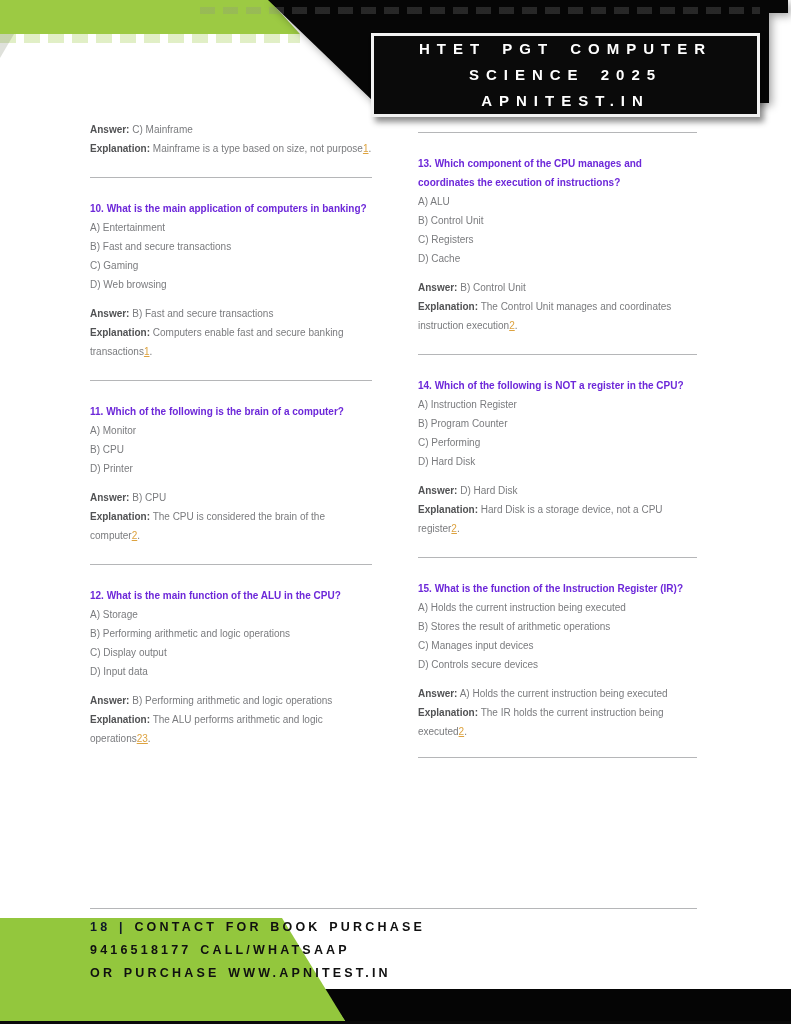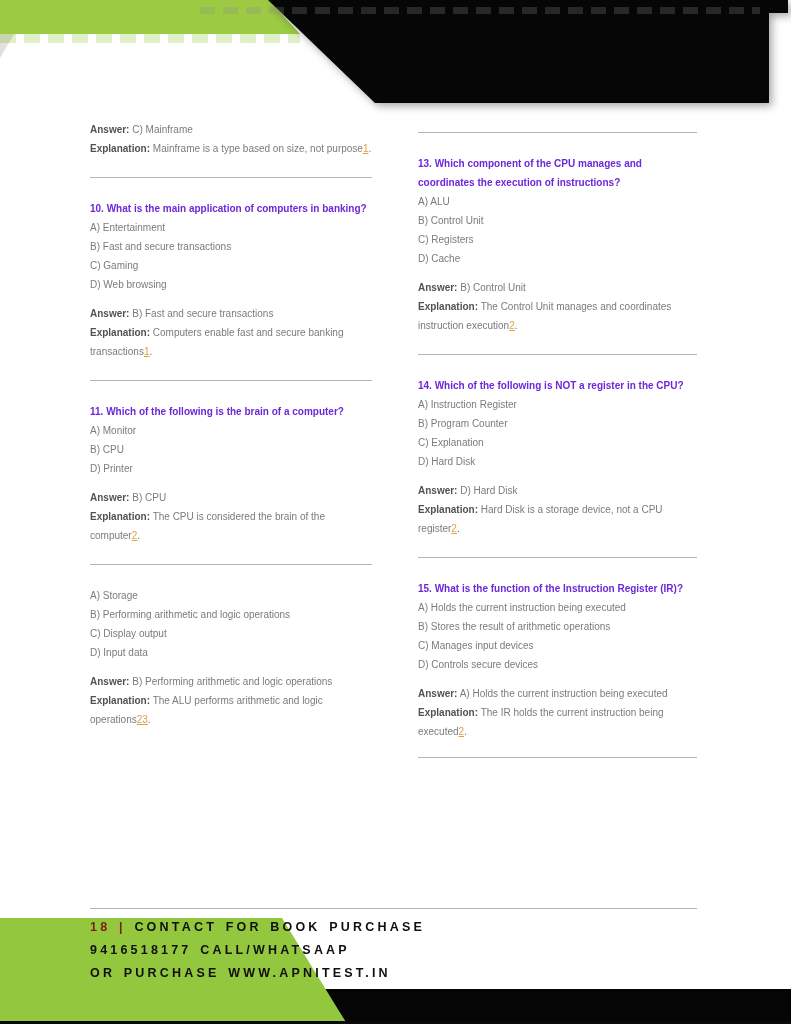--- a/index.html
+++ b/index.html
@@ -74,34 +74,39 @@
     position:absolute; left:0; top:918px; width:400px; height:106px; background:#93c73d;
     clip-path: polygon(0 0, 282px 0, 347px 106px, 0 106px);
     z-index:2;
   }
   .bottom-strip { position:absolute; left:0; top:1021px; width:791px; height:3px; background:#0a0a0a; z-index:3; }
   .footer-text {
     position:absolute; left:90px; top:916px; z-index:4;
     font-size:12.5px; font-weight:bold; line-height:23px;
     letter-spacing:3.2px; word-spacing:2px; color:#101010; white-space:nowrap;
   }
-  .footer-muted { color:#7f1d1d; }
+  .footer-muted { color:#0f172a; }
 </style>
 </head>
 <body>
 
 <div class="page">
 
   <div class="green-band"></div>
   <div class="green-ghost"></div>
   <div class="green-wedge"></div>
   <div class="black-band-wrap">
     <div class="black-band"></div>
   </div>
   <div class="band-distress"></div>
+  <div class="title-box">
+    <div>HTET PGT COMPUTER</div>
+    <div>SCIENCE 2025</div>
+    <div>APNITEST.IN</div>
+  </div>
 
   <div class="col col-left">
 
     <section>
       <p><span class="lbl">Answer:</span> <span>C) Mainframe</span></p>
       <p><span class="lbl">Explanation:</span> <span>Mainframe is a type based on size, not purpose</span><a class="ref">1</a><span>.</span></p>
     </section>
 
     <hr class="divider">
 
@@ -126,20 +131,21 @@
       <p>D) Printer</p>
       <div class="ans-block">
         <p><span class="lbl">Answer:</span> <span>B) CPU</span></p>
         <p><span class="lbl">Explanation:</span> <span>The CPU is considered the brain of the computer</span><a class="ref">2</a><span>.</span></p>
       </div>
     </section>
 
     <hr class="divider">
 
     <section>
+      <p class="q">12. What is the main function of the ALU in the CPU?</p>
       <p>A) Storage</p>
       <p>B) Performing arithmetic and logic operations</p>
       <p>C) Display output</p>
       <p>D) Input data</p>
       <div class="ans-block">
         <p><span class="lbl">Answer:</span> <span>B) Performing arithmetic and logic operations</span></p>
         <p><span class="lbl">Explanation:</span> <span>The ALU performs arithmetic and logic operations</span><a class="ref">23</a><span>.</span></p>
       </div>
     </section>
 
@@ -160,21 +166,21 @@
         <p><span class="lbl">Explanation:</span> <span>The Control Unit manages and coordinates instruction execution</span><a class="ref">2</a><span>.</span></p>
       </div>
     </section>
 
     <hr class="divider">
 
     <section>
       <p class="q">14. Which of the following is NOT a register in the CPU?</p>
       <p>A) Instruction Register</p>
       <p>B) Program Counter</p>
-      <p>C) Explanation</p>
+      <p>C) Performing</p>
       <p>D) Hard Disk</p>
       <div class="ans-block">
         <p><span class="lbl">Answer:</span> <span>D) Hard Disk</span></p>
         <p><span class="lbl">Explanation:</span> <span>Hard Disk is a storage device, not a CPU register</span><a class="ref">2</a><span>.</span></p>
       </div>
     </section>
 
     <hr class="divider">
 
     <section>

